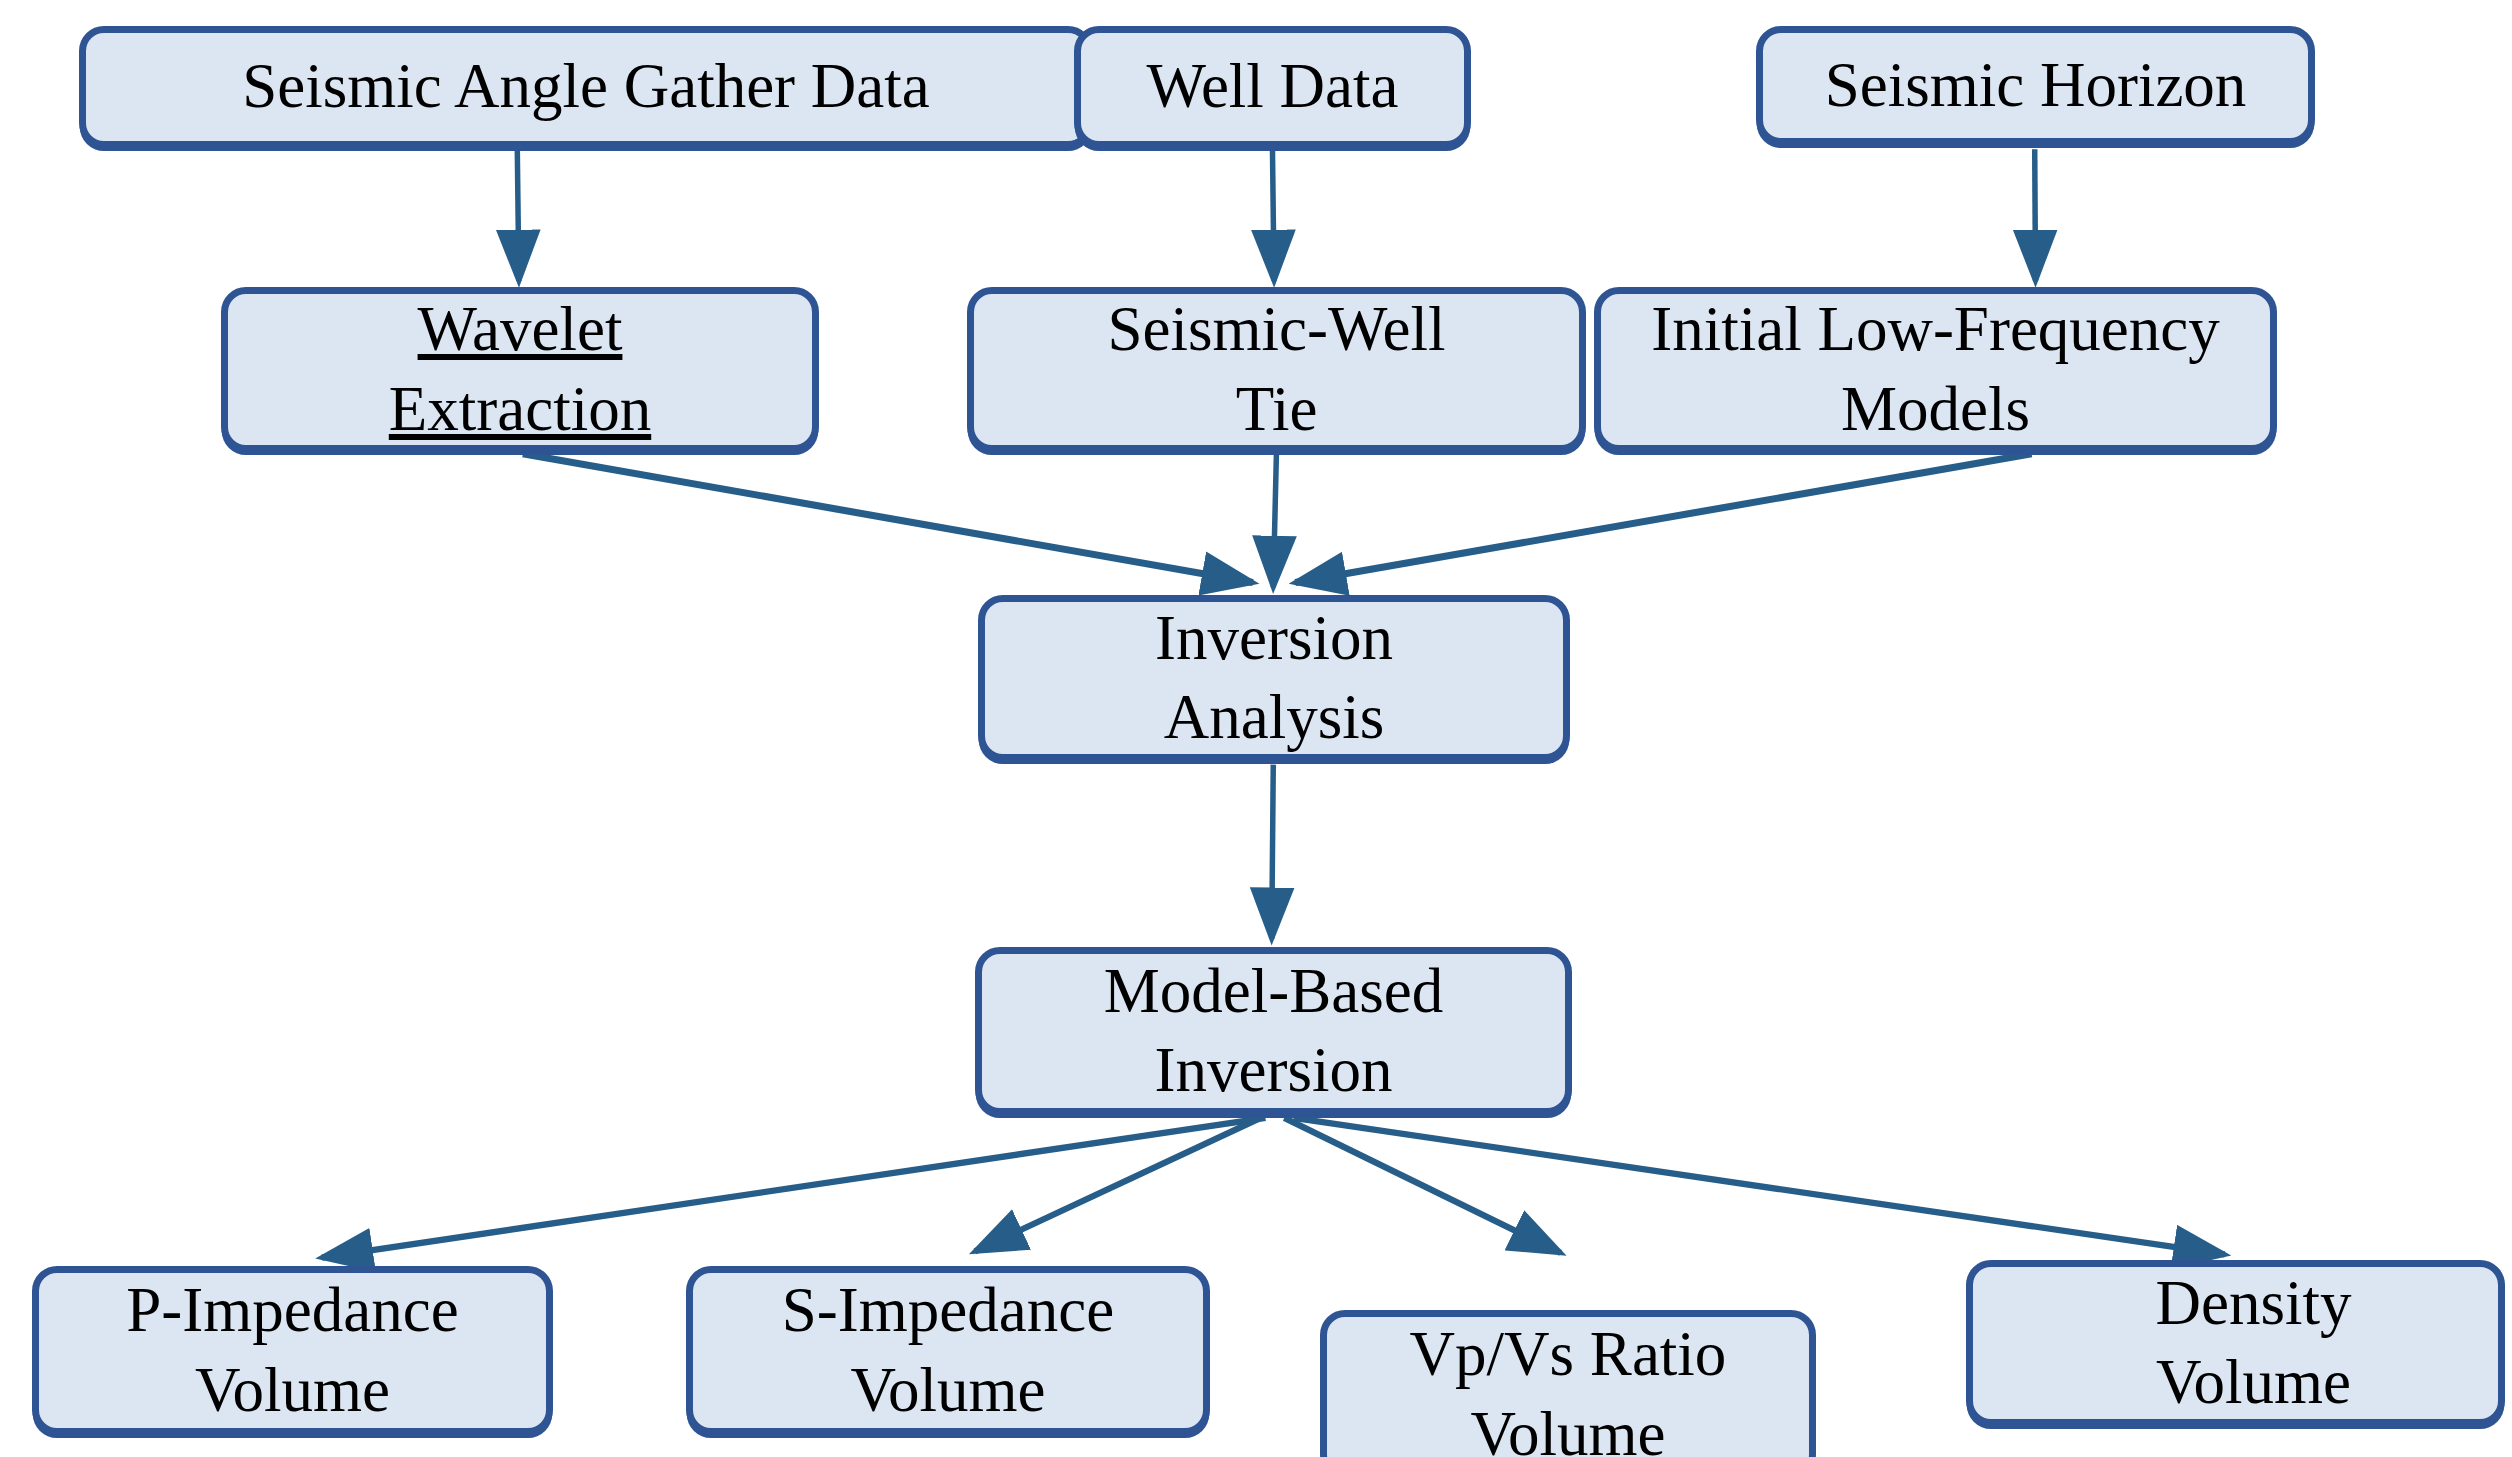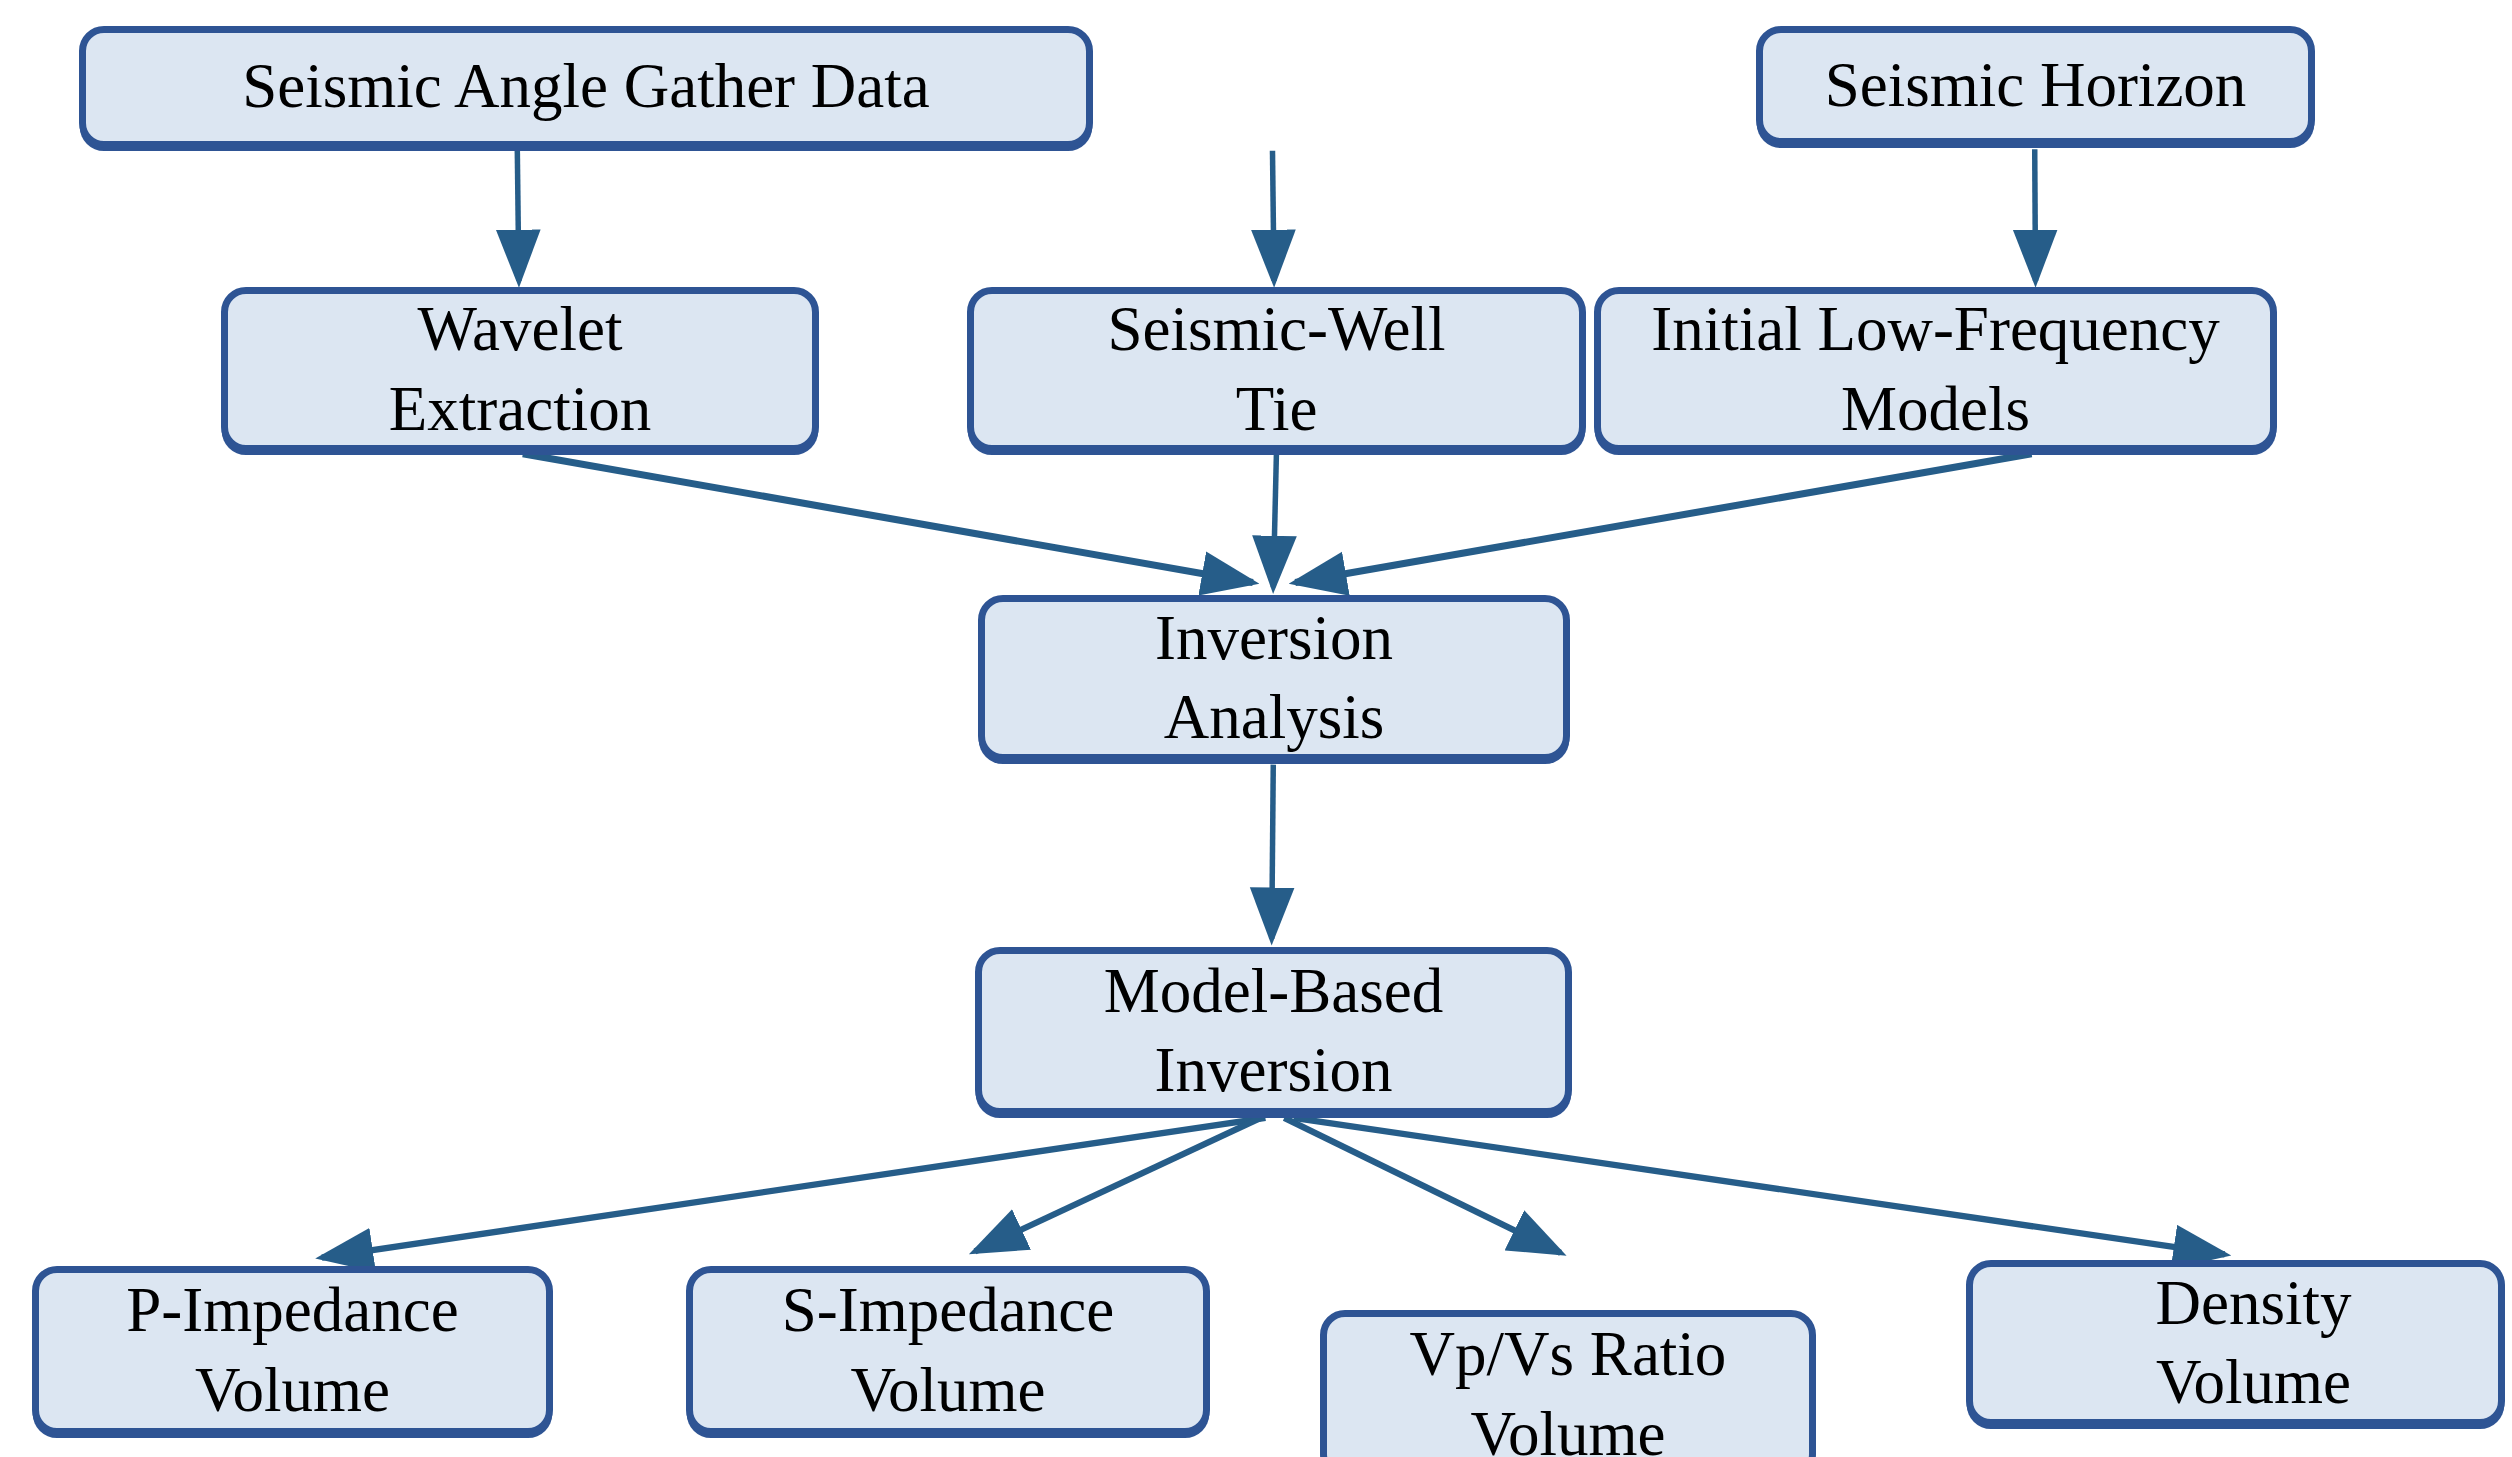--- a/index.html
+++ b/index.html
@@ -61,25 +61,28 @@
 
     <path class="edge" d="M1612,1424 L410,1602" stroke-width="8" marker-end="url(#ah)"></path>
     <path class="edge" d="M1606,1424 L1242,1594" stroke-width="8" marker-end="url(#ah)"></path>
     <path class="edge" d="M1636,1424 L1988,1596" stroke-width="8" marker-end="url(#ah)"></path>
     <path class="edge" d="M1648,1424 L2834,1598" stroke-width="8" marker-end="url(#ah)"></path>
   </svg>
 
   <div class="node" style="left:79px;top:26px;width:1014px;height:122px;">
     <span class="label">Seismic Angle Gather Data</span>
   </div>
+  <div class="node" style="left:1074px;top:26px;width:397px;height:122px;">
+    <span class="label">Well Data</span>
+  </div>
   <div class="node" style="left:1756px;top:26px;width:559px;height:119px;">
     <span class="label">Seismic Horizon</span>
   </div>
 
-  <div class="node" style="left:221px;top:287px;width:598px;height:165px;">
+  <div class="node" style="left:221px;top:287px;width:598px;height:165px;text-decoration:underline;">
     <span class="label">Wavelet
 Extraction</span>
   </div>
   <div class="node" style="left:967px;top:287px;width:619px;height:165px;">
     <span class="label">Seismic-Well
 Tie</span>
   </div>
   <div class="node" style="left:1594px;top:287px;width:683px;height:165px;">
     <span class="label">Initial Low-Frequency
 Models</span>

